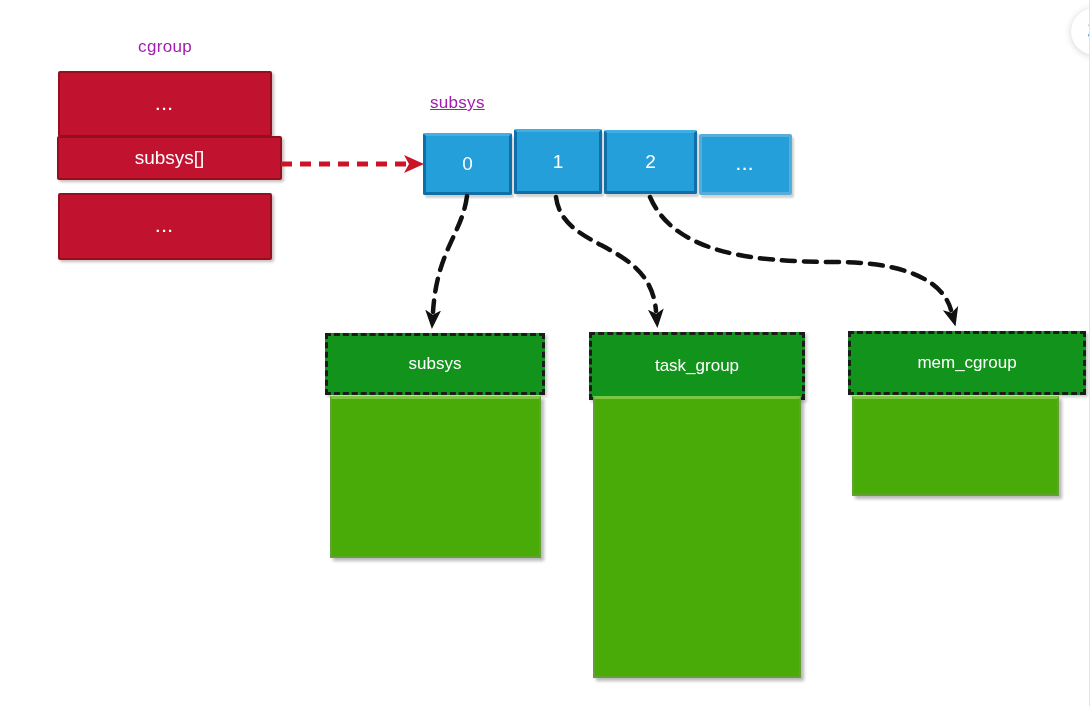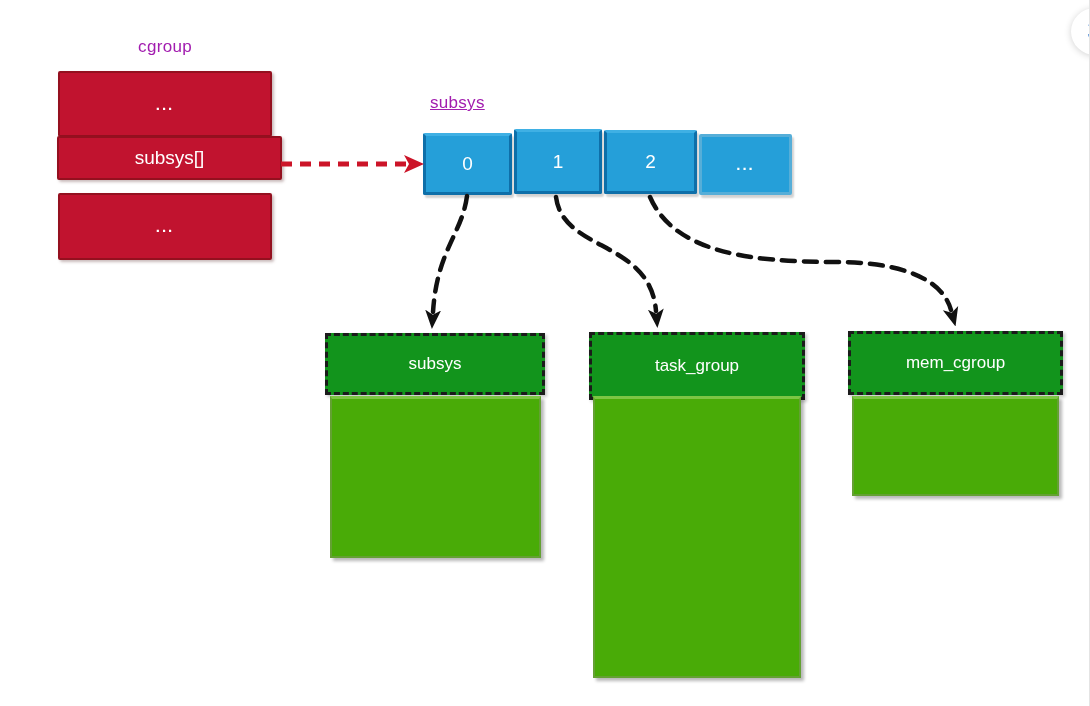--- a/index.html
+++ b/index.html
@@ -72,21 +72,21 @@
     position:absolute;
     background:#49ab07;
     border:2px solid #64a133;
     border-top:3px solid #7cc644;
     box-shadow:3px 3px 3px rgba(0,0,0,0.28);
   }
   #cpuacct-header    { left:325px; top:333px; width:220px; height:62px; }
   #cpuacct-body      { left:330px; top:396px; width:211px; height:162px; }
   #taskgroup-header  { left:589px; top:332px; width:216px; height:68px; }
   #taskgroup-body    { left:593px; top:396px; width:208px; height:282px; }
-  #memcgroup-header  { left:848px; top:331px; width:215px; height:64px; }
+  #memcgroup-header  { left:848px; top:331px; width:238px; height:64px; }
   #memcgroup-body    { left:852px; top:396px; width:207px; height:100px; }
 
   
   #arrows {
     position:absolute; left:0; top:0;
     width:1090px; height:706px;
     pointer-events:none;
   }
 
   

